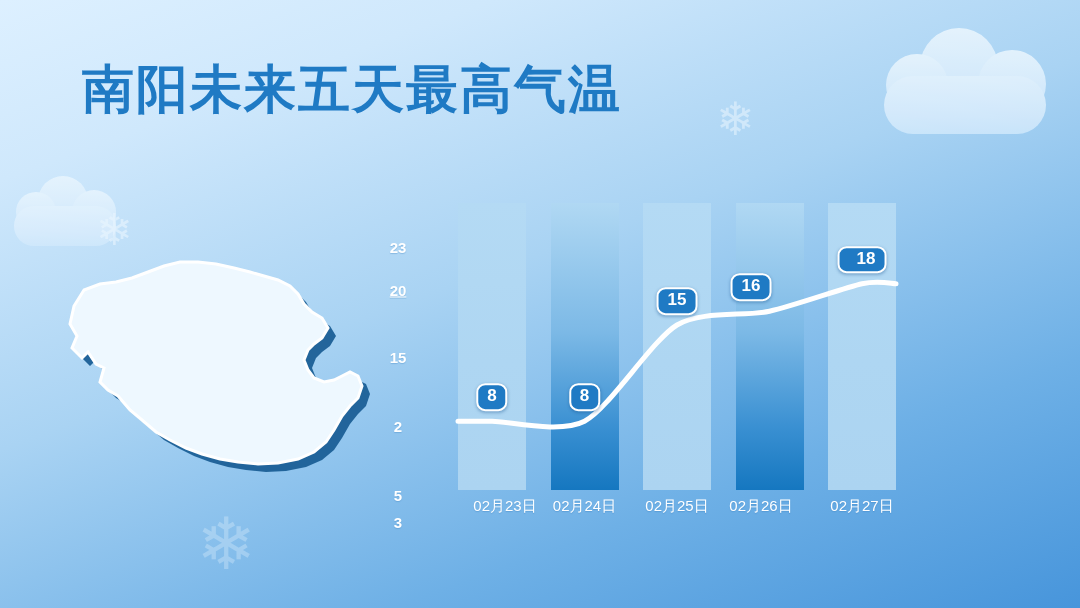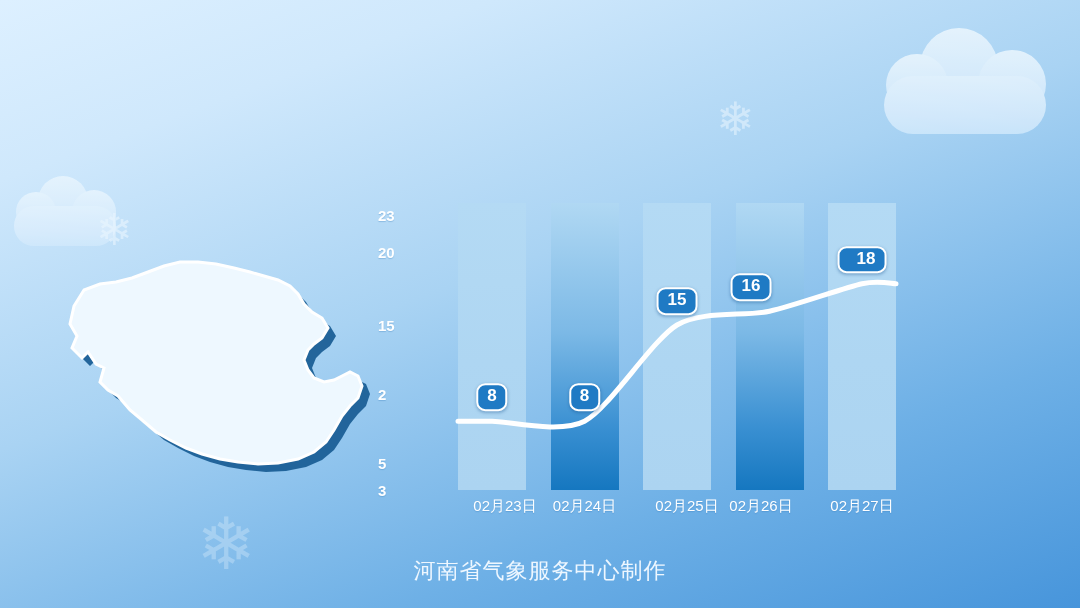--- a/index.html
+++ b/index.html
@@ -55,22 +55,23 @@
     position:absolute;left:163px;top:340px;
     font-size:25px;color:#2e7cc0;letter-spacing:2px;
     text-shadow:0 1px 0 rgba(255,255,255,.8);
   }
 
   
   #chart{position:absolute;left:410px;top:200px;width:620px;height:310px;}
   .ytick{
     position:absolute;right:612px;
     font-size:15px;font-weight:bold;color:#ffffff;
-    text-align:left;width:40px;transform:translateY(-50%);
+    text-align:center;width:40px;transform:translateY(-50%);
     text-shadow:0 1px 1px rgba(60,130,190,.35);
+    margin-top:32px;
   }
   .bar{position:absolute;bottom:20px;width:68px;}
   .bar.light{background:linear-gradient(180deg,#b4daf4 0%,#aed6f2 55%,#acd4f1 100%);}
   .bar.dark{background:linear-gradient(180deg,#b0d8f3 0%,#7cb9e6 45%,#3a90d2 78%,#1577c0 100%);}
   .xlabel{
     position:absolute;bottom:-6px;width:120px;text-align:center;
     font-size:15px;color:#ffffff;white-space:nowrap;
     text-shadow:0 1px 1px rgba(50,120,185,.35);
   }
   #curve{position:absolute;left:0;top:0;pointer-events:none;}
@@ -103,20 +104,21 @@
   <div class="cloud" id="cloud-left">
     <div class="lobe a"></div>
       <div class="lobe b"></div>
       <div class="lobe c"></div>
       <div class="base"></div>
   </div>
   <div class="flake" id="flake-top">❄</div>
   <div class="flake" id="flake-left">❄</div>
   <div class="flake" id="flake-bottom">❄</div>
 
+  <div id="title">南阳未来五天最高气温</div>
 
   <div id="map-wrap">
     <svg width="370" height="255" viewBox="0 0 370 255">
       <g transform="translate(6,8)">
         <path fill="#1b5f96" opacity="0.95" d="M38,50 L28,66 L24,84 L31,96 L26,108 L36,118 L42,112 L50,124 L58,128 L54,142 L62,150
              L72,156 L84,170 L96,180 L110,192 L124,200 L140,208 L156,214 L174,219 L192,222
              L212,224 L232,223 L252,219 L268,212 L280,202 L288,190 L296,176 L304,166 L312,158
              L316,146 L312,136 L304,132 L296,136 L288,140 L278,142 L268,138 L262,130 L258,120
              L262,110 L268,104 L276,98 L282,88 L276,78 L266,72 L258,64 L252,54 L244,46
              L232,40 L218,36 L204,32 L188,28 L170,24 L152,22 L134,22 L118,26 L102,32
@@ -128,44 +130,43 @@
              L254,102 L260,96 L268,90 L274,80 L268,70 L258,64 L250,56 L244,46 L236,38
              L224,32 L210,28 L196,24 L180,20 L162,16 L144,14 L126,14 L110,18 L94,24
              L78,30 L62,34 L46,36 Z"></path>
       </g>
     </svg>
   </div>
 
   <div id="chart">
     <div id="yticks">
         <div class="ytick" style="top: 15px;">23</div>
-        <div class="ytick" style="top: 52px;">20</div>
+        <div class="ytick" style="top: 58px; text-decoration: underline;">20</div>
         <div class="ytick" style="top: 125px;">15</div>
         <div class="ytick" style="top: 193.75px;">2</div>
         <div class="ytick" style="top: 262.5px;">5</div>
         <div class="ytick" style="top: 290px;">3</div>
       </div>
     <div id="bars">
         <div class="bar light" style="left: 48px; height: 287px;"></div>
         <div class="xlabel" style="left: 35px;">02月23日</div>
         <div class="bar dark" style="left: 140.5px; height: 287px;"></div>
         <div class="xlabel" style="left: 114.5px; margin-top: 28px;">02月24日</div>
         <div class="bar light" style="left: 233px; height: 287px;"></div>
-        <div class="xlabel" style="left: 217px;">02月25日</div>
+        <div class="xlabel" style="left: 207px;">02月25日</div>
         <div class="bar dark" style="left: 325.5px; height: 287px;"></div>
         <div class="xlabel" style="left: 291px;">02月26日</div>
         <div class="bar light" style="left: 418px; height: 287px;"></div>
         <div class="xlabel" style="left: 392px;">02月27日</div>
       </div>
     <svg id="curve" width="620" height="310">
         <path d="M 48 221.25 C 52.53333333333333 221.25, 65.13333333333333 221.25, 82 221.25 C 98.86666666666667 221.25, 149.83333333333334 234.08333333333334, 174.5 221.25 C 199.16666666666666 208.41666666666666, 242.33333333333334 139.66666666666666, 267 125 C 291.6666666666667 110.33333333333333, 334.8333333333333 116.75, 359.5 111.25 C 384.1666666666667 105.75, 435.1333333333333 87.41666666666667, 452 83.75 C 468.8666666666667 80.08333333333333, 481.46666666666664 83.75, 486 83.75" fill="none" stroke="#ffffff" stroke-width="5" stroke-linecap="round"></path>
       </svg>
     <div id="badges">
         <div class="badge" style="left: 82px; top: 197.25px;">8</div>
         <div class="badge" style="left: 174.5px; top: 197.25px;">8</div>
         <div class="badge" style="left: 267px; top: 101px;">15</div>
         <div class="badge" style="left: 341px; top: 87.25px;">16</div>
         <div class="badge" style="left: 452px; top: 59.75px; padding-left: 17px;">18</div>
       </div>
   </div>
 
-  <div id="footer">河南省气象服务中心制作</div>
 </div>
 
 </body></html>

